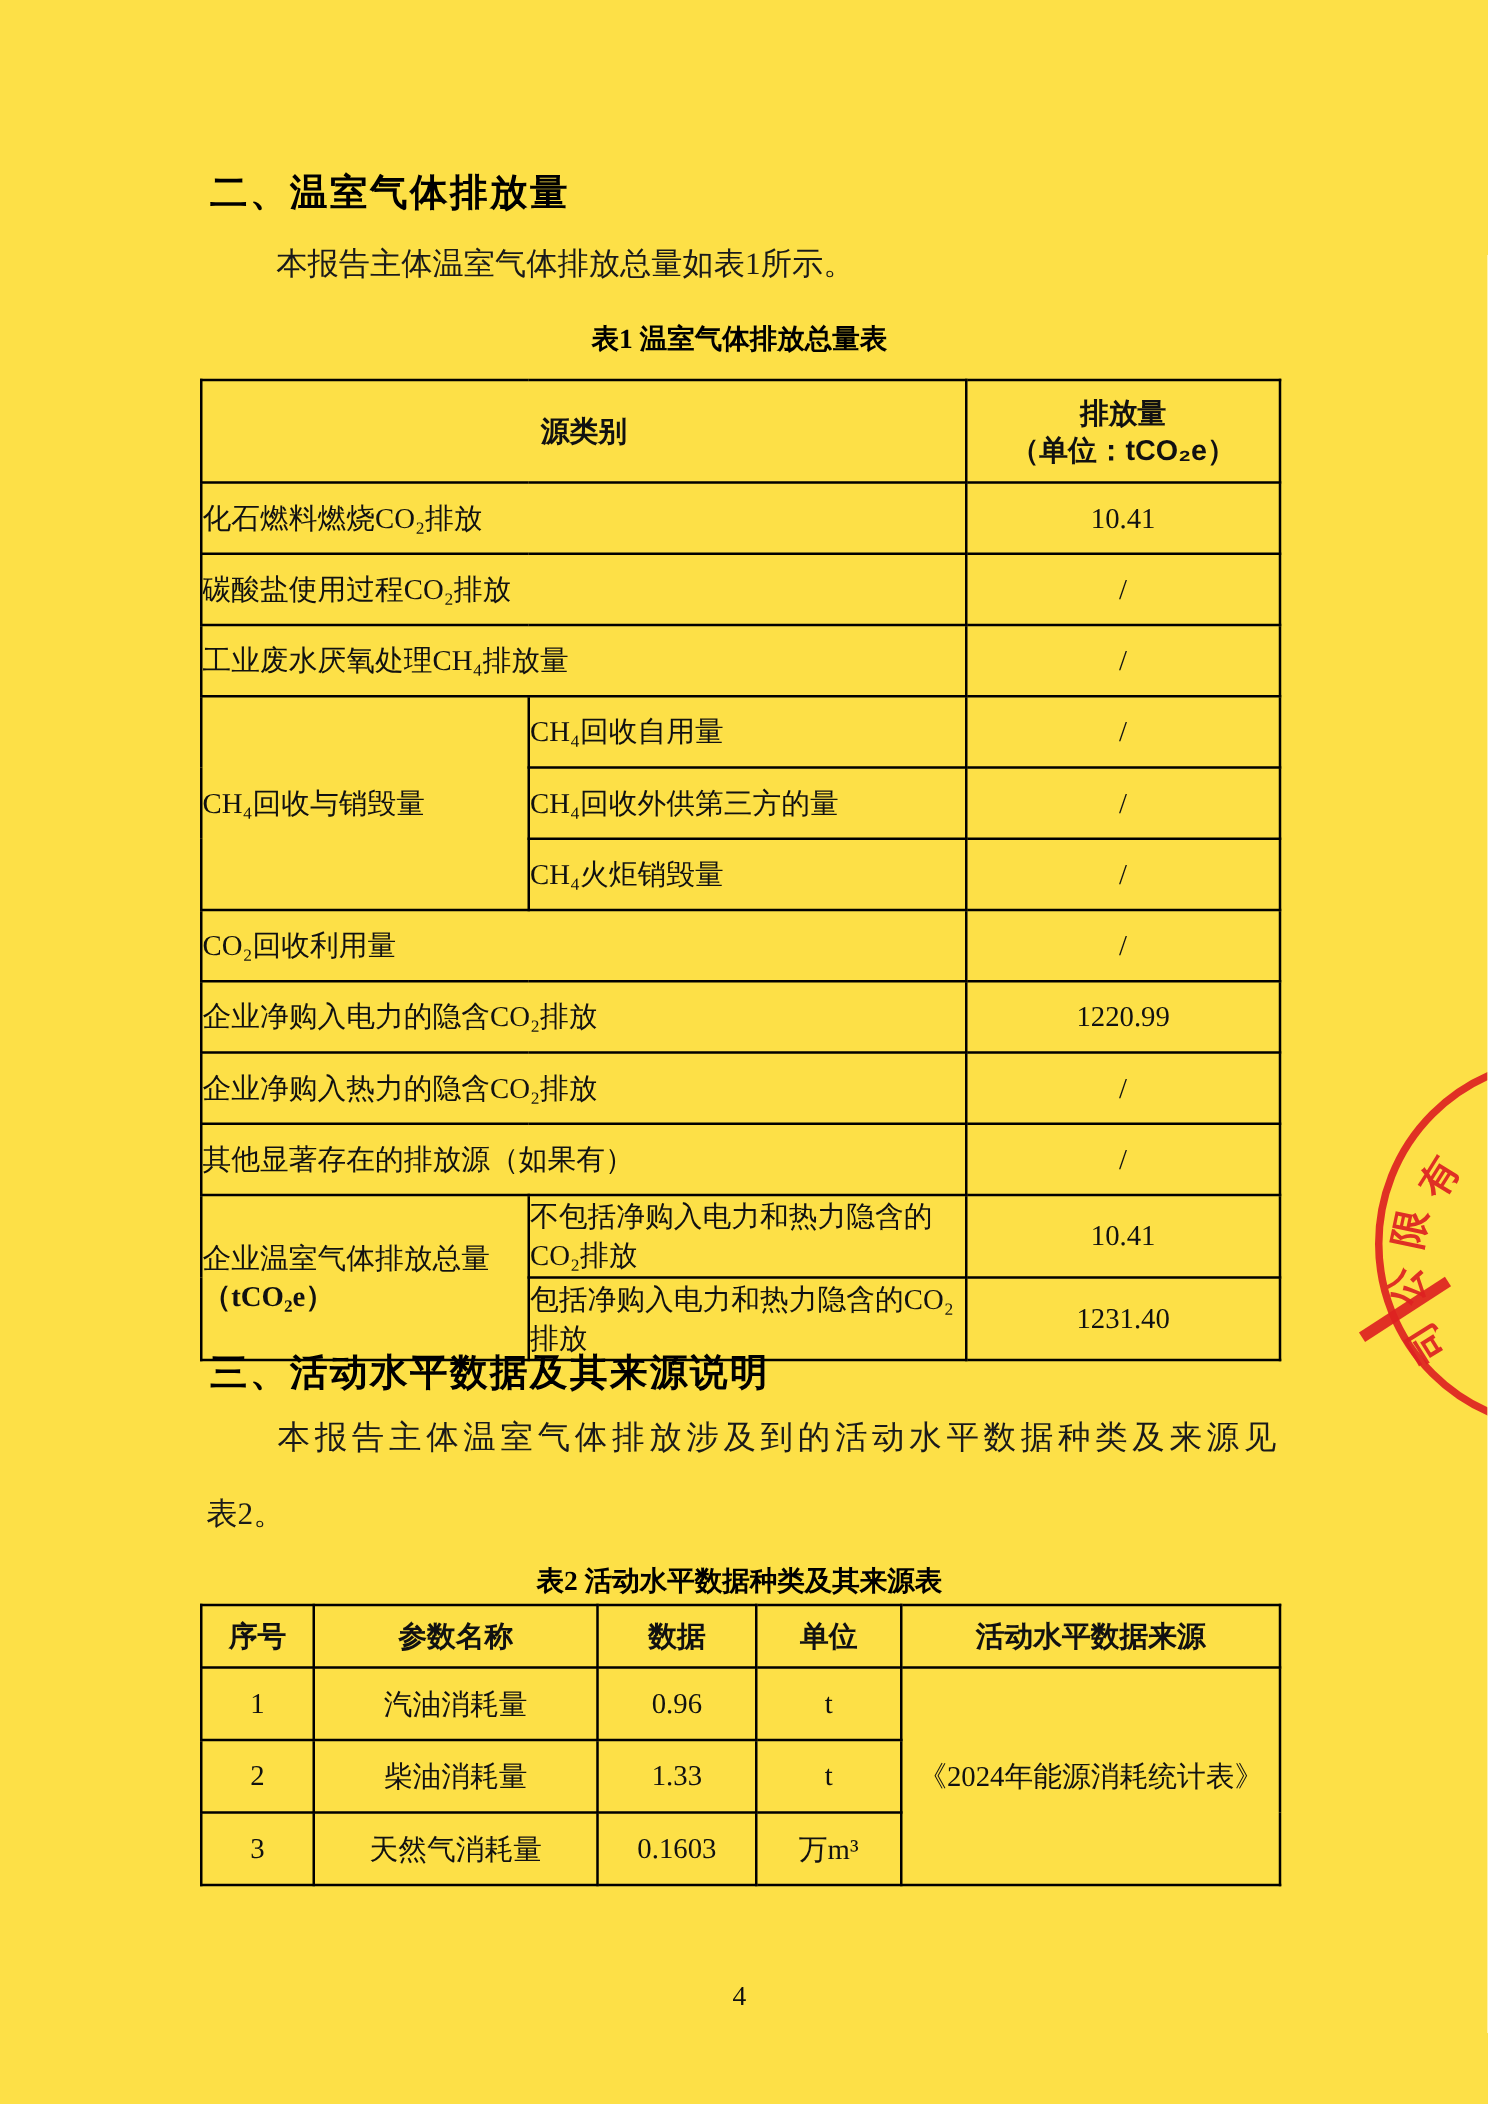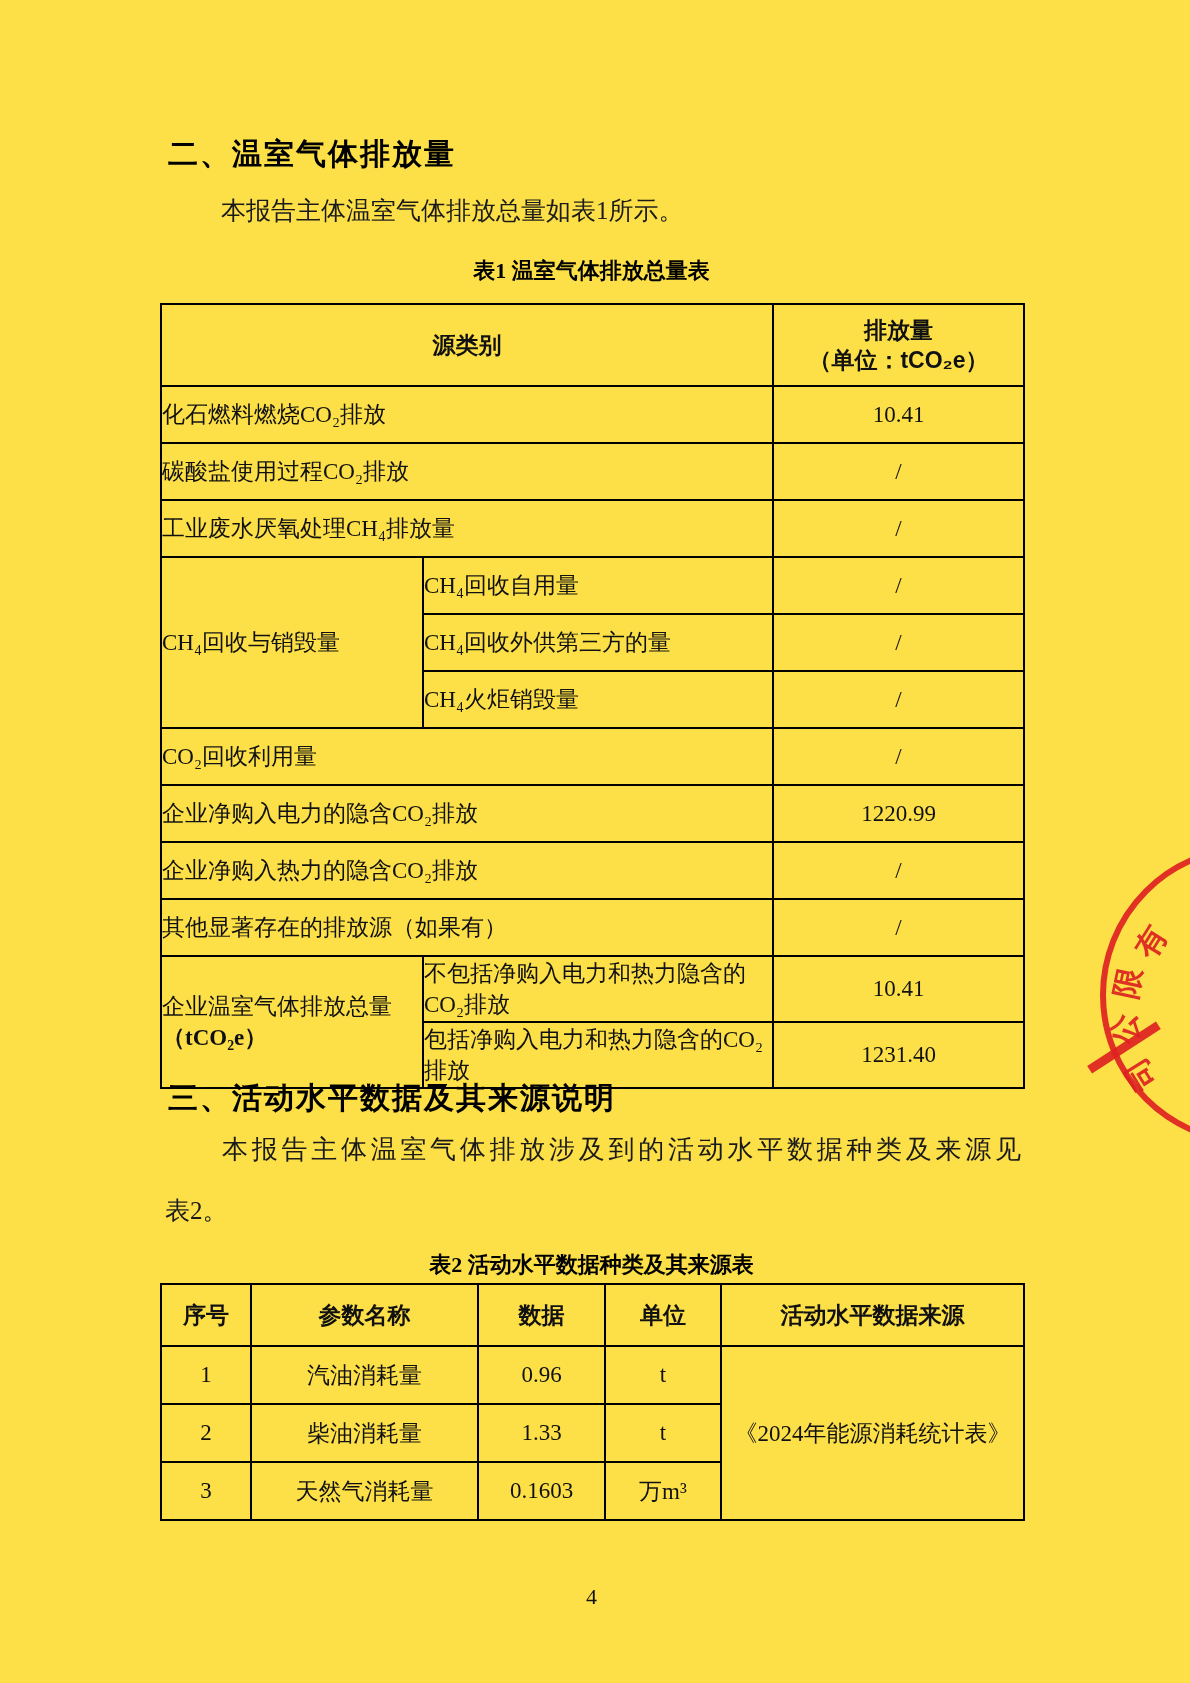--- a/index.html
+++ b/index.html
@@ -61,21 +61,21 @@
     font-family:"Liberation Sans","DejaVu Sans",sans-serif;
     font-weight:bold;
     text-align:center;
     line-height:30px;
   }
   td.lbl{ text-align:left; padding:2px 18px 2px 12px; line-height:31px; }
   td.val{ text-align:center; }
   tr.r63{ height:82px; }
   tr.r57{ height:57px; }
   tr.r66{ height:66px; }
-  tr.r62{ height:62px; }
+  tr.r62{ height:50px; }
   tr.r58{ height:58px; }
   td.total-label{ padding-right:26px; }
   .unit-bold{ font-weight:bold; }
   table.t2 td{ text-align:center; }
   .page-number{
     position:absolute;
     left:160px;width:863px;
     text-align:center;
     font-size:22px;
     color:#111;

